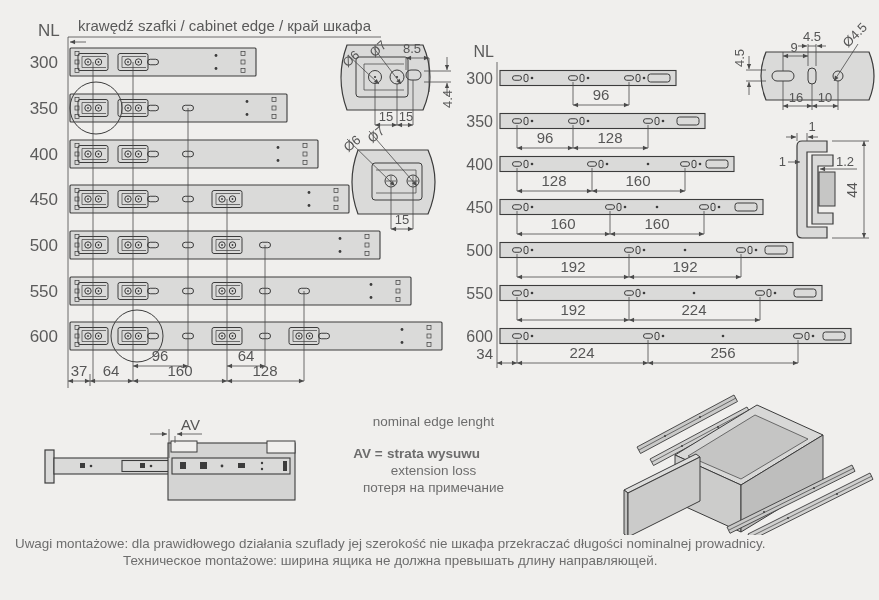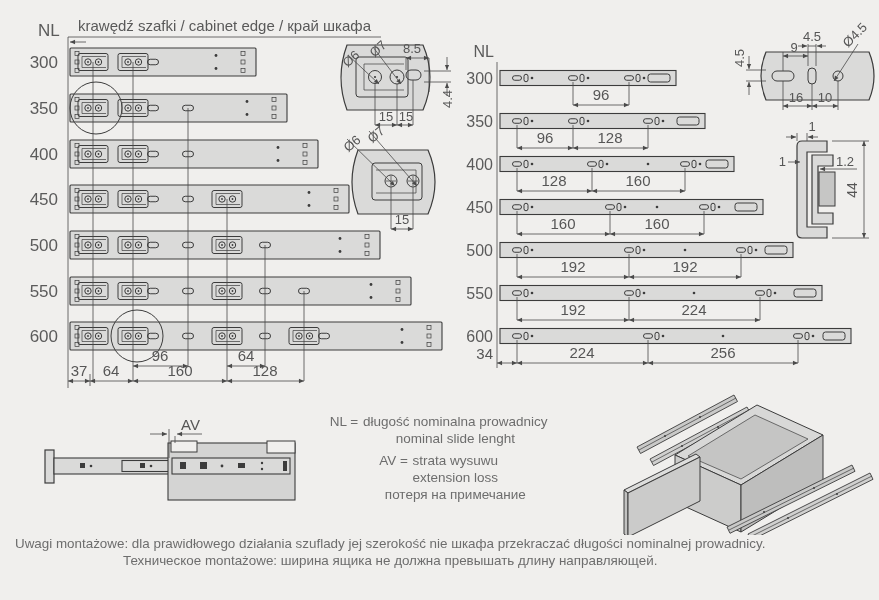--- a/index.html
+++ b/index.html
@@ -20,21 +20,21 @@
   .arrE{marker-end:url(#ar);}
   .arrS{marker-start:url(#ar);}
   text.nl{font-size:17px;fill:#5b5b5b;}
   text.nl2{font-size:16px;fill:#5b5b5b;}
   text.dim{font-size:15px;fill:#565656;}
   text.dims{font-size:13px;fill:#565656;}
   text.hdr{font-size:15px;fill:#595959;}
   .legend{position:absolute;left:325px;top:413px;color:#6d6d6d;font-size:13.5px;line-height:17px;white-space:nowrap;}
   .lterm{display:inline-block;width:38px;}
   .lind{padding-left:38px;}
-  .mt{margin-top:5px;}
+  .mt{margin-top:15px;font-weight:bold;}
   .notes{position:absolute;left:15px;top:536px;color:#6d6d6d;font-size:13.4px;line-height:16.5px;white-space:nowrap;}
 </style>
 </head>
 <body>
 
 <div class="stage">
 
 <svg width="879" height="535" viewBox="0 0 879 535">
   <defs>
     <marker id="ar" viewBox="0 0 10 10" refX="9" refY="5" markerWidth="9" markerHeight="7" orient="auto-start-reverse">
@@ -469,22 +469,21 @@
           <circle cx="814" cy="488" r="1" class="fil"></circle>
       <polygon points="748,534 870,473 873,479.3 751,540.3" fill="#d0d0cf" stroke="#3c3c3c" stroke-width="0.9"></polygon>
       <line x1="750" y1="537" x2="872" y2="476" class="thin"></line>
       <circle cx="788" cy="518" r="1" class="fil"></circle>
           <circle cx="837" cy="494" r="1" class="fil"></circle>
     </g>
   </g>
 </svg>
 
 <div class="legend">
-  <div><span class="lterm">NL =</span><span>długość nominalna prowadnicy</span></div>
-  <div class="lind">nominal slide lenght</div>
+  <div class="lind">nominal edge lenght</div>
   <div class="mt"><span class="lterm">AV =</span><span>strata wysuwu</span></div>
   <div class="lind">extension loss</div>
   <div class="lind">потеря на примечание</div>
 </div>
 
 <div class="notes">
   <div>Uwagi montażowe: dla prawidłowego działania szuflady jej szerokość nie шкафа przekraczać długości nominalnej prowadnicy.</div>
   <div>Техническое montażowe: ширина ящика не должна превышать длину направляющей.</div>
 </div>
 

